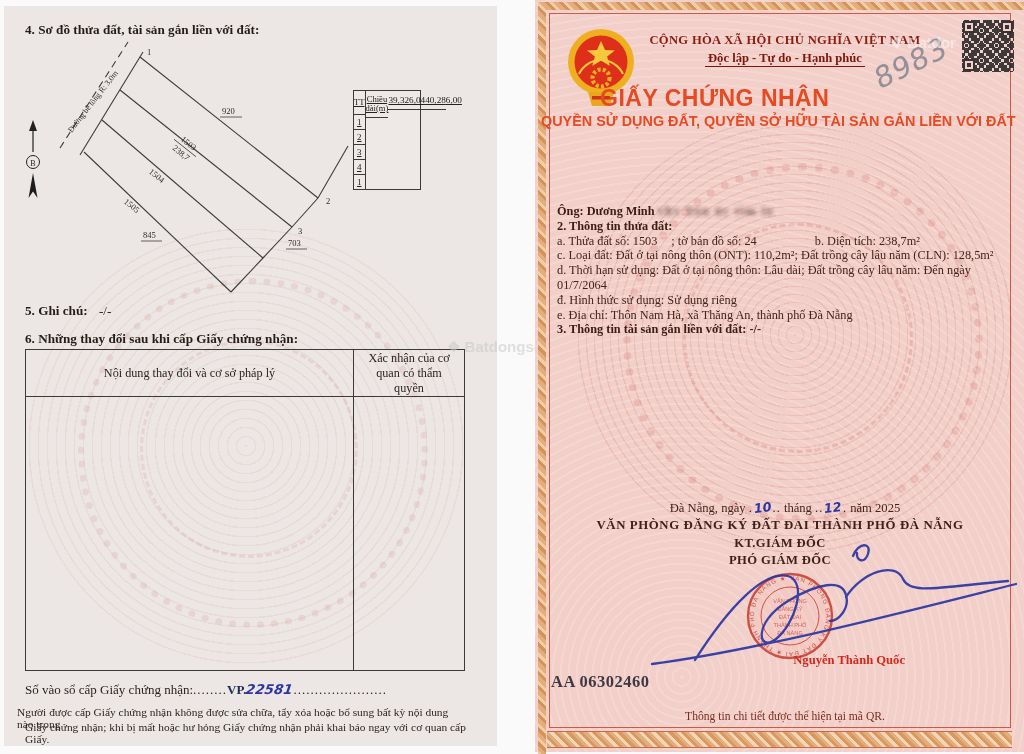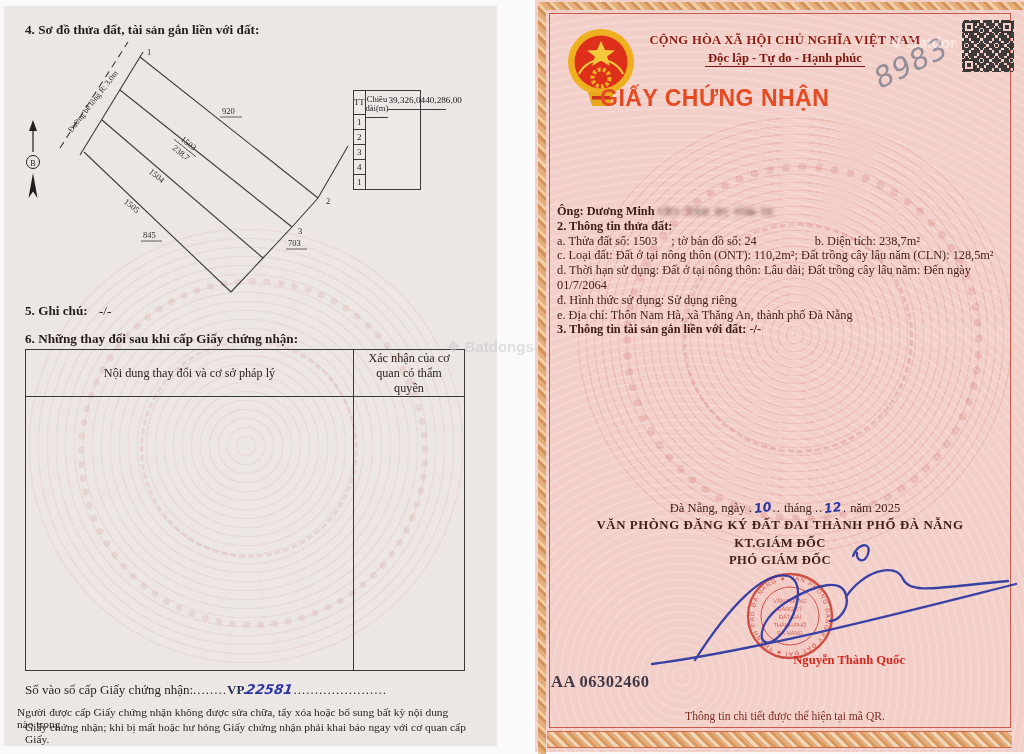--- a/index.html
+++ b/index.html
@@ -13,21 +13,21 @@
   .mandala.l1{left:28px;top:228px;width:436px;height:436px;
     background:repeating-radial-gradient(circle at 50% 50%, rgba(214,158,158,.17) 0 1.5px, transparent 1.5px 9px);}
   .mandala.l2{left:78px;top:278px;width:336px;height:336px;border:7px dotted rgba(213,152,152,.22);}
   .mandala.l3{left:140px;top:340px;width:212px;height:212px;border:3px dashed rgba(213,152,152,.25);}
 
   .lp-head{font-weight:bold;font-size:13.2px;color:#241d19;}
   .serif-sm{font-size:11.4px;color:#2c2420;}
 
   
   #dim-table{left:353px;top:90px;width:66px;height:98px;border:1.4px solid #3a3a3a;
-    display:flex;background:rgba(240,234,231,.55);font-size:9px;color:#222;}
+    display:flex;background:rgba(240,234,231,.55);font-size:9px;color:#222;text-decoration:underline;}
   #dim-table .c1{width:24px;border-right:1.2px solid #3a3a3a;display:flex;flex-direction:column;}
   #dim-table .c2{flex:1;display:flex;}
   #dim-table .hc{height:26px;display:flex;flex-direction:column;align-items:center;justify-content:center;
     border-bottom:1.2px solid #3a3a3a;font-size:8.6px;line-height:9px;}
   #dim-table .c1 .r{height:14.4px;border-bottom:1px solid #3a3a3a;text-align:center;line-height:14px;}
   #dim-table .c2 .r{height:18px;border-bottom:1px solid #3a3a3a;text-align:center;line-height:18px;font-size:9.2px;}
   #dim-table .r:last-child{border-bottom:none;}
 
   
   #changes-table{left:25px;top:349px;width:438px;height:320px;border:1.5px solid #3a3a3a;
@@ -217,20 +217,21 @@
   <span class="abs" style="left:872px;top:46px;font-family:'DejaVu Sans',sans-serif;font-size:29px;
         color:rgba(120,124,138,.78);transform:rotate(-26deg) skewX(-8deg);letter-spacing:1px;">8983</span>
 
   <div id="qr" class="abs">
     <div class="finder" style="left:1px;top:1px;"></div>
     <div class="finder" style="right:1px;top:1px;"></div>
     <div class="finder" style="left:1px;bottom:1px;"></div>
   </div>
 
   <div class="abs cert-title" style="left:600px;top:85px;width:375px;font-size:23px;letter-spacing:.5px;">GIẤY CHỨNG NHẬN</div>
+  <div class="abs cert-title" style="left:541px;top:113px;width:478px;font-size:14.4px;">QUYỀN SỬ DỤNG ĐẤT, QUYỀN SỞ HỮU TÀI SẢN GẮN LIỀN VỚI ĐẤT</div>
 
   <div class="abs rp-body" style="left:557px;top:204px;">
     <div><b>Ông: Dương Minh</b>
       <b class="blurred">vhv Yon  úc tìm  io</b></div>
     <div><b>2. Thông tin thửa đất:</b></div>
     <div>
       <span>a. Thửa đất số: 1503</span><span style="margin-left:14px;">; tờ bản đồ số: 24</span><span style="margin-left:58px;">b. Diện tích: 238,7m²</span>
     </div>
     <div>c. Loại đất: Đất ở tại nông thôn (ONT): 110,2m²; Đất trồng cây lâu năm (CLN): 128,5m²</div>
     <div>d. Thời hạn sử dụng: Đất ở tại nông thôn: Lâu dài; Đất trồng cây lâu năm: Đến ngày 01/7/2064</div>

